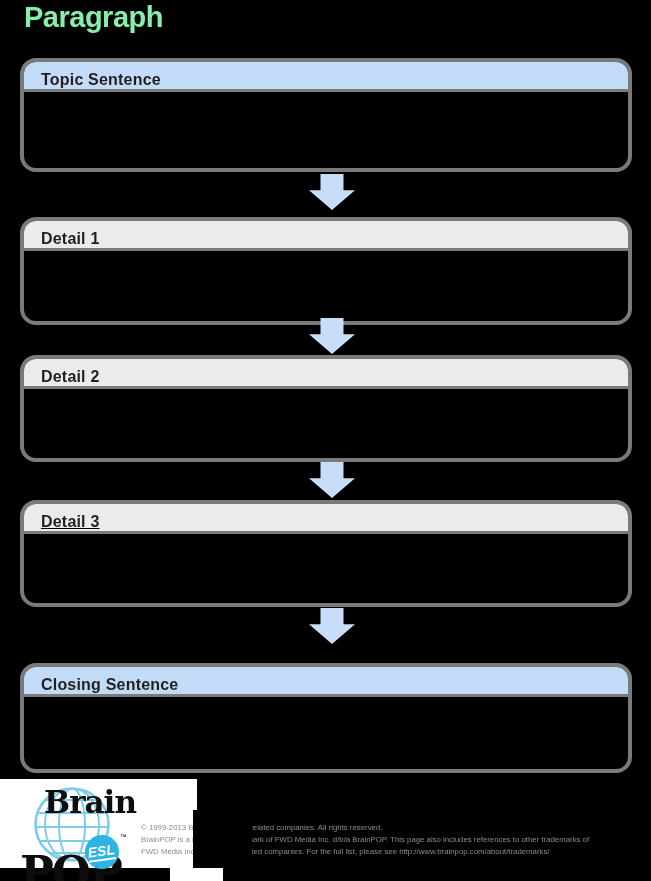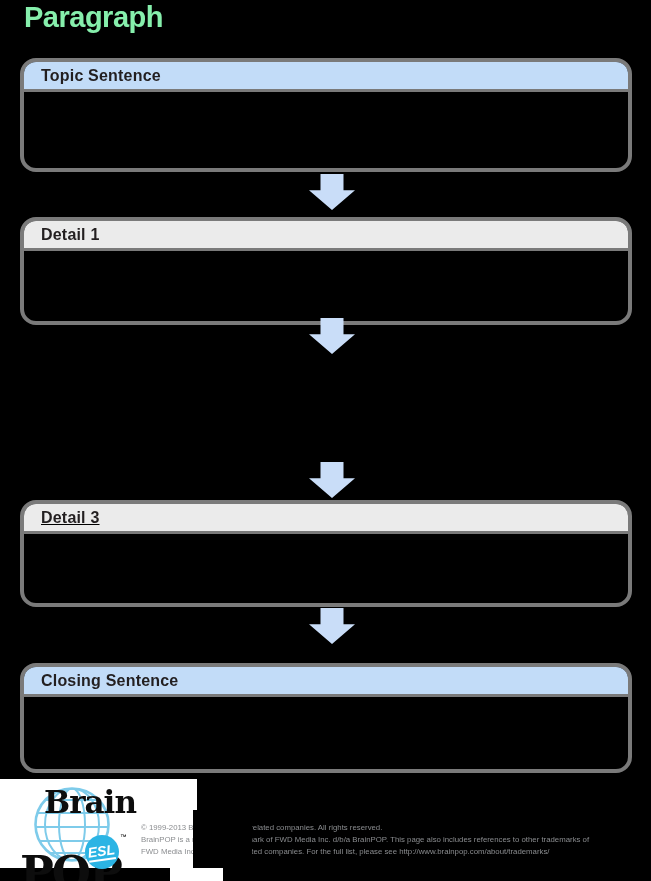--- a/index.html
+++ b/index.html
@@ -9,21 +9,21 @@
   }
   .page-title{
     position:absolute;left:24px;top:1px;
     font-size:29px;font-weight:bold;letter-spacing:-0.5px;color:#86efac;
   }
   .org-box{
     position:absolute;left:20px;width:604px;
     border:4px solid #7a7a7a;border-radius:16px;overflow:hidden;background:transparent;
   }
   .org-box .hd{
-    height:27px;display:flex;align-items:center;padding-left:17px;
+    height:27px;display:flex;align-items:flex-end;padding-left:17px;
     border-bottom:3px solid #7a7a7a;
     font-size:16px;font-weight:bold;color:#231f20;letter-spacing:0.2px;
   }
   .hd.blue{background:#c2dcf8;}
   .hd.gray{background:#ebebeb;}
   .org-box .body{flex:1;background:transparent;}
   .b1{top:58px;height:106px;}
   .b2{top:217px;height:100px;}
   .b3{top:355px;height:99px;}
   .b4{top:500px;height:99px;text-decoration:underline;}
@@ -81,20 +81,26 @@
 
   <div class="org-box b2">
     <div class="hd gray">
       <span>Detail 1</span>
     </div>
     <div class="body"></div>
   </div>
 
   <div class="down-arrow a2"></div>
 
+  <div class="org-box b3">
+    <div class="hd gray">
+      <span>Detail 2</span>
+    </div>
+    <div class="body"></div>
+  </div>
 
   <div class="down-arrow a3"></div>
 
   <div class="org-box b4">
     <div class="hd gray">
       <span>Detail 3</span>
     </div>
     <div class="body"></div>
   </div>
 

